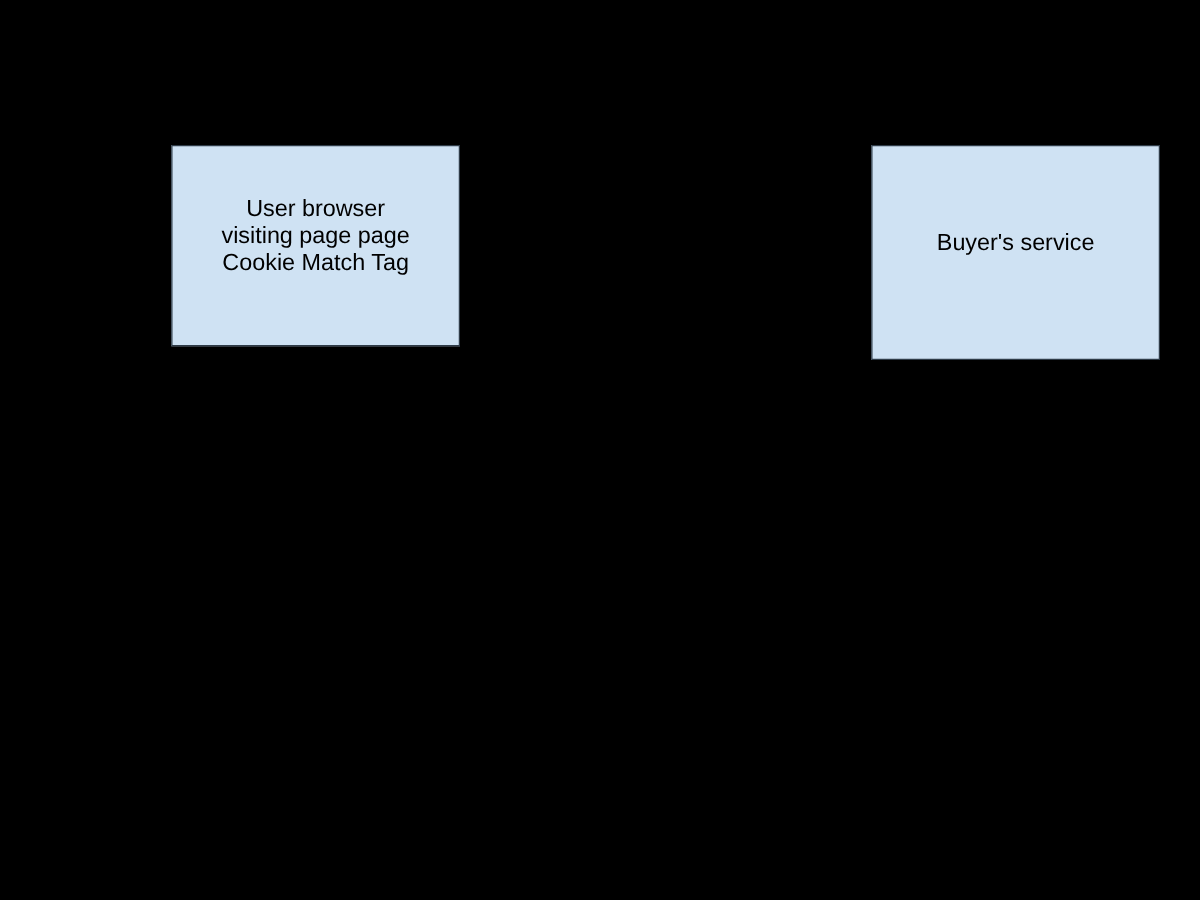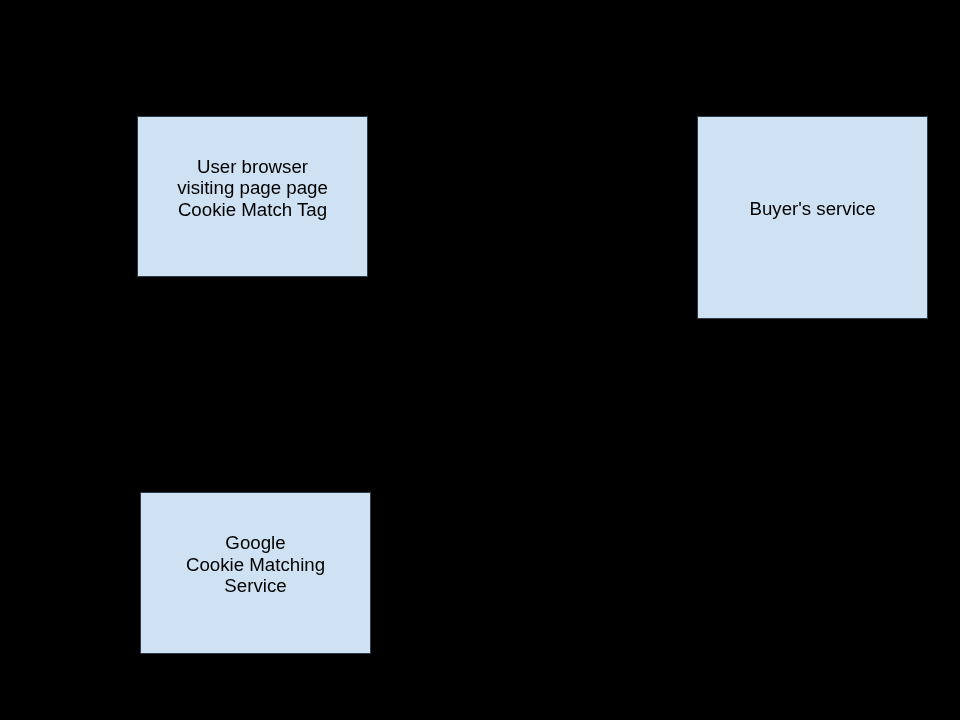--- a/index.html
+++ b/index.html
@@ -38,21 +38,21 @@
   }
   .node-label .line {
     display: block;
   }
   #node-user-browser {
     left: 137px; top: 116px;
     width: 231px; height: 161px;
   }
   #node-buyers-service {
     left: 697px; top: 116px;
-    width: 231px; height: 203px;
+    width: 231px; height: 172px;
   }
   #node-google-cms {
     left: 140px; top: 492px;
     width: 231px; height: 162px;
   }
 </style>
 </head>
 <body>
 
 <div class="canvas">
@@ -64,21 +64,14 @@
       <span class="line">Cookie Match Tag</span>
     </div>
   </div>
 
   <div class="node" id="node-buyers-service">
     <div class="node-label">
       <span class="line">Buyer's service</span>
     </div>
   </div>
 
-  <div class="node" id="node-google-cms">
-    <div class="node-label">
-      <span class="line">Google</span>
-      <span class="line">Cookie Matching</span>
-      <span class="line">Service</span>
-    </div>
-  </div>
 
 </div>
 
 </body></html>

